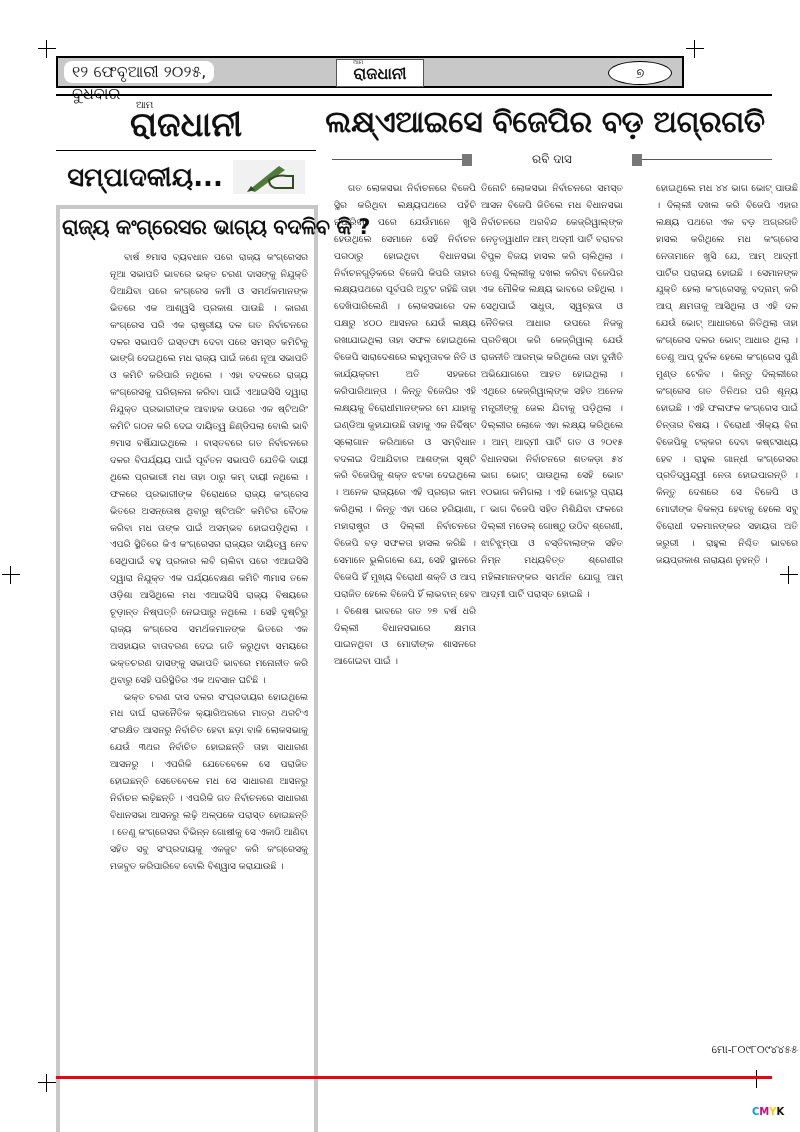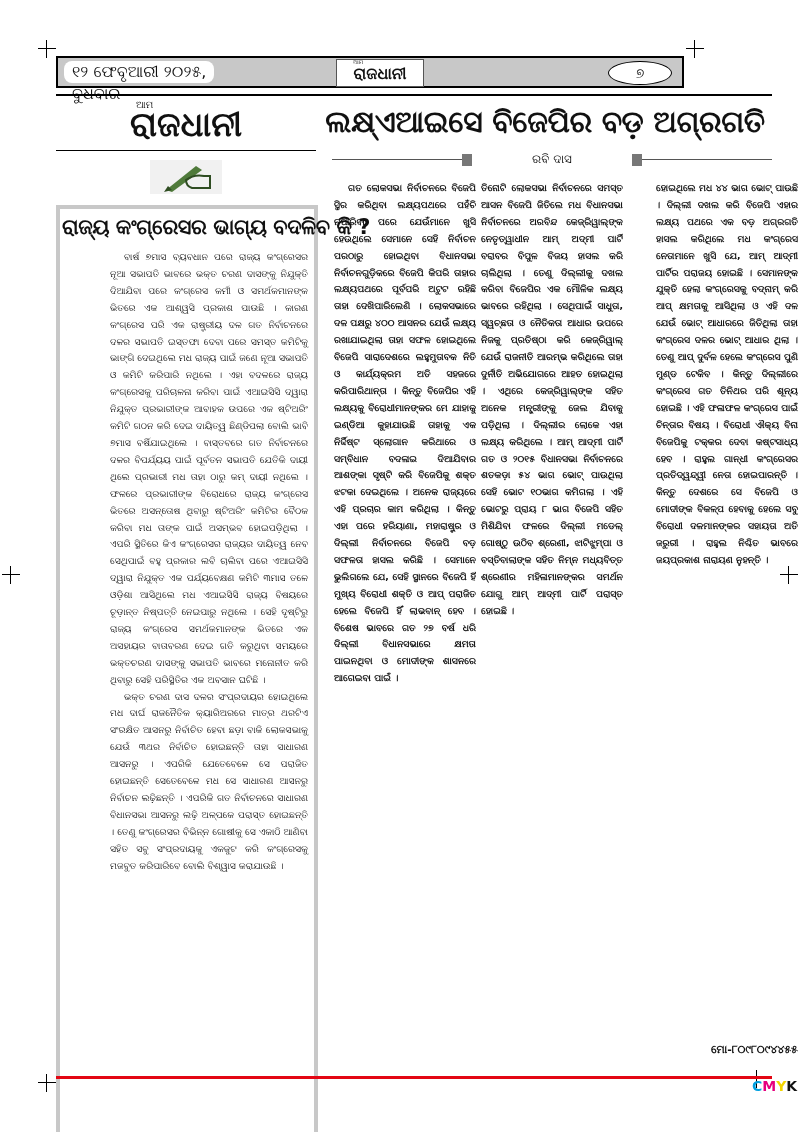--- a/index.html
+++ b/index.html
@@ -24,26 +24,26 @@
   .edit-title{font-size:21px;text-align:center;padding:6px 2px 10px;letter-spacing:-0.5px;white-space:nowrap;font-weight:bold;}
   .col-text{font-size:9.3px;line-height:16.9px;text-align:justify;}
   .edit-text{padding:0 6px;height:880px;overflow:hidden;margin-left:44px;}
   .headline{position:absolute;left:318px;top:104px;width:454px;text-align:center;font-size:30px;font-weight:bold;letter-spacing:-0.5px;}
   .byline-row{position:absolute;left:332px;top:152px;width:440px;height:14px;}
   .byline-row .line-l{position:absolute;left:0;top:7px;width:130px;height:1px;background:#555;}
   .byline-row .line-r{position:absolute;right:0;top:7px;width:130px;height:1px;background:#555;}
   .byline-row .blk-l{position:absolute;left:130px;top:2px;width:10px;height:12px;background:#777;}
   .byline-row .blk-r{position:absolute;right:130px;top:2px;width:10px;height:12px;background:#777;}
   .byline{position:absolute;left:0;right:0;top:0;text-align:center;font-size:12px;line-height:14px;}
-  .article-col{position:absolute;top:180px;width:142px;height:880px;overflow:hidden;font-weight:bold;}
+  .article-col{position:absolute;top:180px;width:142px;height:880px;overflow:hidden;}
   .c1{left:334px;} .c2{left:481px;} .c3{left:656px;}
   .indent{text-indent:14px;}
   .phone{text-align:right;font-size:11px;}
   .red-rule{position:absolute;left:56px;top:1076px;width:716px;height:3px;background:#e30613;}
-  .cmyk{position:absolute;left:752px;top:1078px;font-size:14px;font-weight:bold;}
+  .cmyk{position:absolute;left:752px;top:1106px;font-size:10px;font-weight:bold;}
   .cmyk .c{color:#00a0e0;} .cmyk .m{color:#e6007e;} .cmyk .y{color:#f2d400;} .cmyk .k{color:#111;}
 </style>
 </head>
 <body>
 
 <div class="crop" style="left:38px;top:40px;"></div>
 <div class="crop" style="left:686px;top:40px;"></div>
 <div class="crop" style="left:38px;top:1074px;"></div>
 <div class="crop" style="left:748px;top:1070px;"></div>
 <div class="crop" style="left:2px;top:566px;"></div>
@@ -59,20 +59,21 @@
 </div>
 <div class="top-rule"></div>
 
 <div class="left-col">
   <div class="logo">
     <small>ଆମ</small>
     <span>ରାଜଧାନୀ</span>
   </div>
   <div class="logo-rule"></div>
   <div class="editorial-label">
+    <span>ସମ୍ପାଦକୀୟ...</span>
     <div class="pen-box">
       <svg width="60" height="30" viewBox="0 0 60 30">
         <path d="M10 28 L40 4 L46 8 L16 30 Z" fill="#4f7a3a"></path>
         <path d="M8 30 L12 24 L16 28 Z" fill="#2f4d22"></path>
         <path d="M30 18 Q38 12 48 14 L54 14 L54 26 L36 26 Q30 24 30 18 Z" fill="none" stroke="#2f4d22" stroke-width="2"></path>
       </svg>
     </div>
   </div>
   <div class="edit-box">
     <div class="edit-title">ରାଜ୍ୟ କଂଗ୍ରେସର ଭାଗ୍ୟ ବଦଳିବ କି ?</div>

